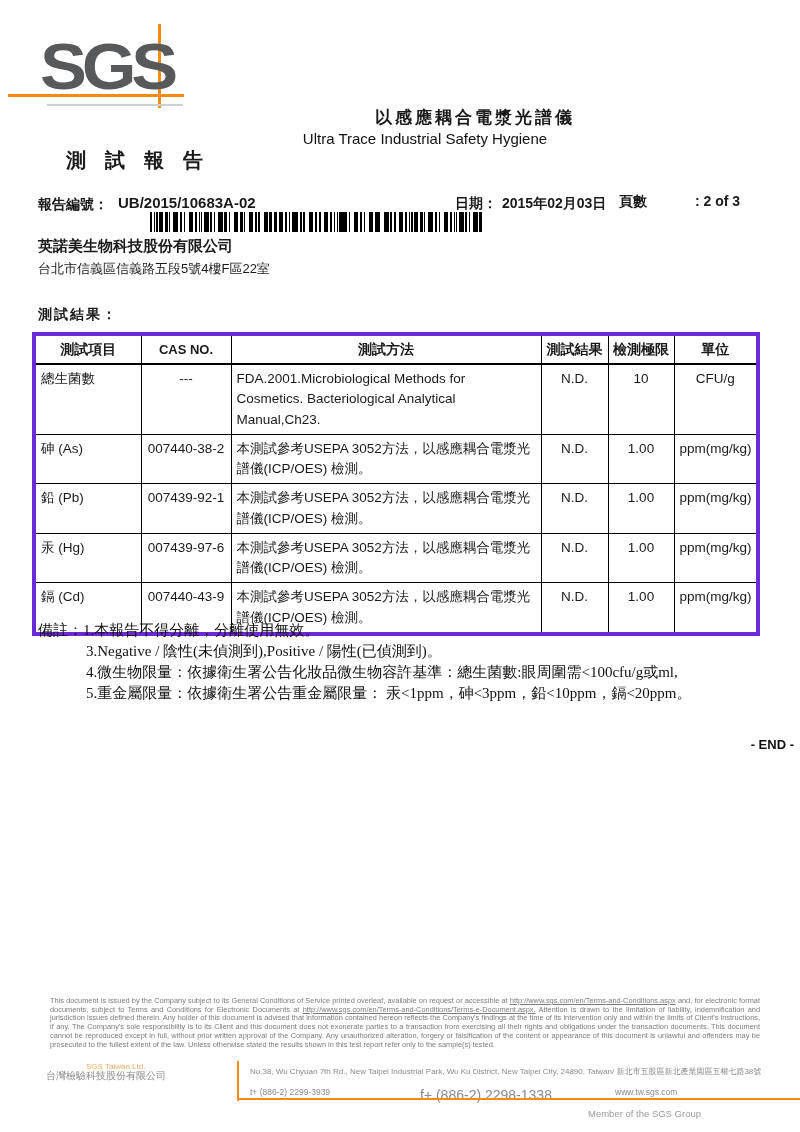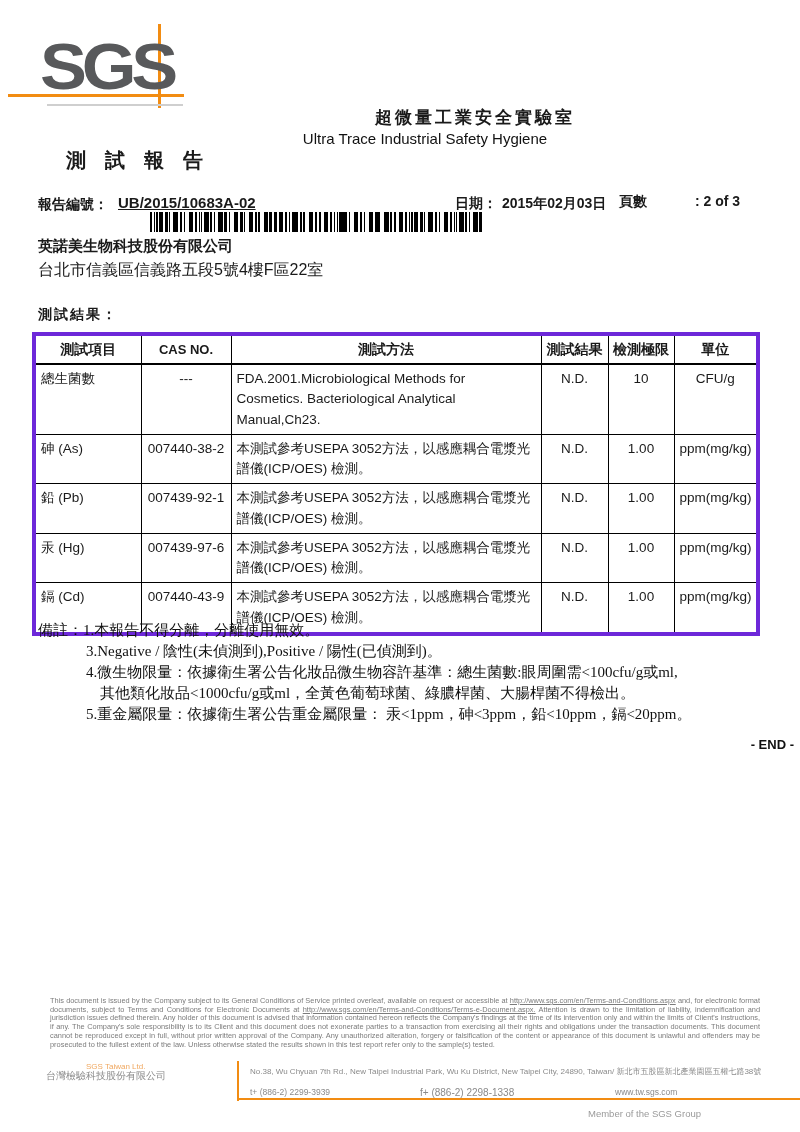--- a/index.html
+++ b/index.html
@@ -15,33 +15,33 @@
   .logo-grayline{position:absolute;left:47px;top:104px;width:136px;height:2px;background:#cfcfcf;}
 
   .lab-zh{position:absolute;left:360px;top:106px;width:230px;text-align:center;
           font-family:"Liberation Serif",serif;font-weight:bold;font-size:17px;letter-spacing:3px;}
   .lab-en{position:absolute;left:290px;top:130px;width:270px;text-align:center;font-size:15px;color:#111;}
   .report-title{position:absolute;left:66px;top:147px;font-family:"Liberation Serif",serif;
                 font-weight:bold;font-size:20px;letter-spacing:7px;}
 
   .meta-label{font-family:"Liberation Serif",serif;font-weight:bold;font-size:14px;}
   .m-repno-l{left:38px;top:196px;}
-  .m-repno-v{left:118px;top:194px;font-weight:bold;font-size:15px;text-decoration:underline;}
+  .m-repno-v{left:118px;top:194px;font-weight:bold;font-size:15px;}
   .m-date-l{left:455px;top:195px;font-weight:bold;font-size:14px;}
   .m-date-v{left:502px;top:195px;font-weight:bold;font-size:14px;}
   .m-page-l{left:619px;top:193px;}
   .m-page-v{left:695px;top:193px;font-weight:bold;font-size:14px;}
 
   .barcode{position:absolute;left:150px;top:212px;width:332px;height:20px;background-color:#fff;
     background-image:
       repeating-linear-gradient(90deg,#000 0 2px,transparent 2px 4px,#000 4px 5px,transparent 5px 9px,#000 9px 13px,transparent 13px 15px),
       repeating-linear-gradient(90deg,#000 0 1px,transparent 1px 6px,#000 6px 8px,transparent 8px 17px);}
 
   .client-name{left:38px;top:237px;font-weight:bold;font-size:15px;}
-  .client-addr{left:38px;top:260px;font-size:16px;}
+  .client-addr{left:38px;top:260px;font-size:13px;}
   .results-label{left:38px;top:306px;font-family:"Liberation Serif",serif;font-weight:bold;
                  font-size:14px;letter-spacing:2px;}
 
   table.results{position:absolute;left:32px;top:332px;width:724px;border-collapse:collapse;
                 table-layout:fixed;border:4px solid #6d28d9;}
   table.results th{font-family:"Liberation Serif",serif;font-weight:bold;font-size:14px;
                    border:1px solid #000;border-bottom:2px solid #000;text-align:center;
                    padding:4px 2px;height:19px;}
   table.results th:nth-child(2){font-family:"Liberation Sans",sans-serif;font-size:13px;}
   table.results td{border:1px solid #000;font-size:13.5px;vertical-align:top;padding:4px 5px;
@@ -60,36 +60,36 @@
 
   .disclaimer{position:absolute;left:50px;top:997px;width:710px;font-size:7.4px;line-height:1.18;
               color:#7b7b7b;text-align:justify;}
   .disclaimer .url{text-decoration:underline;}
 
   .f-sgs-taiwan{left:86px;top:1062px;font-size:8px;color:#f0a860;}
   .f-company{left:46px;top:1069px;font-size:10px;color:#8a8a8a;}
   .f-vline{left:237px;top:1061px;width:2px;height:40px;background:#f28c12;}
   .f-address{left:250px;top:1066px;font-size:8px;color:#8a8a8a;white-space:nowrap;}
   .f-tel{left:250px;top:1087px;font-size:8.5px;color:#8a8a8a;}
-  .f-fax{left:420px;top:1087px;font-size:10px;color:#8a8a8a;}
+  .f-fax{left:420px;top:1087px;font-size:14px;color:#8a8a8a;}
   .f-web{left:615px;top:1087px;font-size:8.5px;color:#8a8a8a;}
   .f-hline{left:237px;top:1098px;width:563px;height:2px;background:#f28c12;}
   .f-member{left:588px;top:1108px;font-size:9.5px;color:#9a9a9a;}
 </style>
 </head>
 <body>
 
 <div class="page">
 
   <div class="logo-hline"></div>
   <div class="logo-vline"></div>
   <div class="logo-grayline"></div>
   <div class="logo-text">SGS</div>
 
-  <div class="lab-zh">超微量工業安全實驗室</div>
+  <div class="lab-zh">以感應耦合電漿光譜儀</div>
   <div class="lab-en">Ultra Trace Industrial Safety Hygiene</div>
   <div class="report-title">測 試 報 告</div>
 
   <div class="abs meta-label m-repno-l">報告編號：</div>
   <div class="abs m-repno-v">UB/2015/10683A-02</div>
   <div class="abs m-date-l">日期：</div>
   <div class="abs m-date-v">2015年02月03日</div>
   <div class="abs meta-label m-page-l">頁數</div>
   <div class="abs m-page-v">: 2 of 3</div>
 
@@ -160,21 +160,20 @@
         <td class="c">1.00</td>
         <td class="c">ppm(mg/kg)</td>
       </tr>
     </tbody>
   </table>
 
   <div class="notes">
     <div class="note-line">備註：1.本報告不得分離，分離使用無效。</div>
     <div class="note-line ind1">3.Negative / 陰性(未偵測到),Positive / 陽性(已偵測到)。</div>
     <div class="note-line ind1">4.微生物限量：依據衛生署公告化妝品微生物容許基準：總生菌數:眼周圍需&lt;100cfu/g或ml,</div>
-    <div class="note-line ind2">其他類化妝品&lt;1000cfu/g或ml，全黃色葡萄球菌、綠膿桿菌、大腸桿菌不得檢出。</div>
     <div class="note-line ind1">5.重金屬限量：依據衛生署公告重金屬限量： 汞&lt;1ppm，砷&lt;3ppm，鉛&lt;10ppm，鎘&lt;20ppm。</div>
   </div>
   <div class="end-mark">- END -</div>
 
   <div class="disclaimer"><span>This document is issued by the Company subject to its General Conditions of Service printed overleaf, available on request or accessible at </span><span class="url">http://www.sgs.com/en/Terms-and-Conditions.aspx</span><span> and, for electronic format documents, subject to Terms and Conditions for Electronic Documents at </span><span class="url">http://www.sgs.com/en/Terms-and-Conditions/Terms-e-Document.aspx.</span><span> Attention is drawn to the limitation of liability, indemnification and jurisdiction issues defined therein. Any holder of this document is advised that information contained hereon reflects the Company's findings at the time of its intervention only and within the limits of Client's instructions, if any. The Company's sole responsibility is to its Client and this document does not exonerate parties to a transaction from exercising all their rights and obligations under the transaction documents. This document cannot be reproduced except in full, without prior written approval of the Company. Any unauthorized alteration, forgery or falsification of the content or appearance of this document is unlawful and offenders may be prosecuted to the fullest extent of the law. Unless otherwise stated the results shown in this test report refer only to the sample(s) tested.</span></div>
 
   <div class="abs f-sgs-taiwan">SGS Taiwan Ltd.</div>
   <div class="abs f-company">台灣檢驗科技股份有限公司</div>
   <div class="abs f-vline"></div>
   <div class="abs f-address">No.38, Wu Chyuan 7th Rd., New Taipei Industrial Park, Wu Ku District, New Taipei City, 24890, Taiwan/ 新北市五股區新北產業園區五權七路38號</div>

